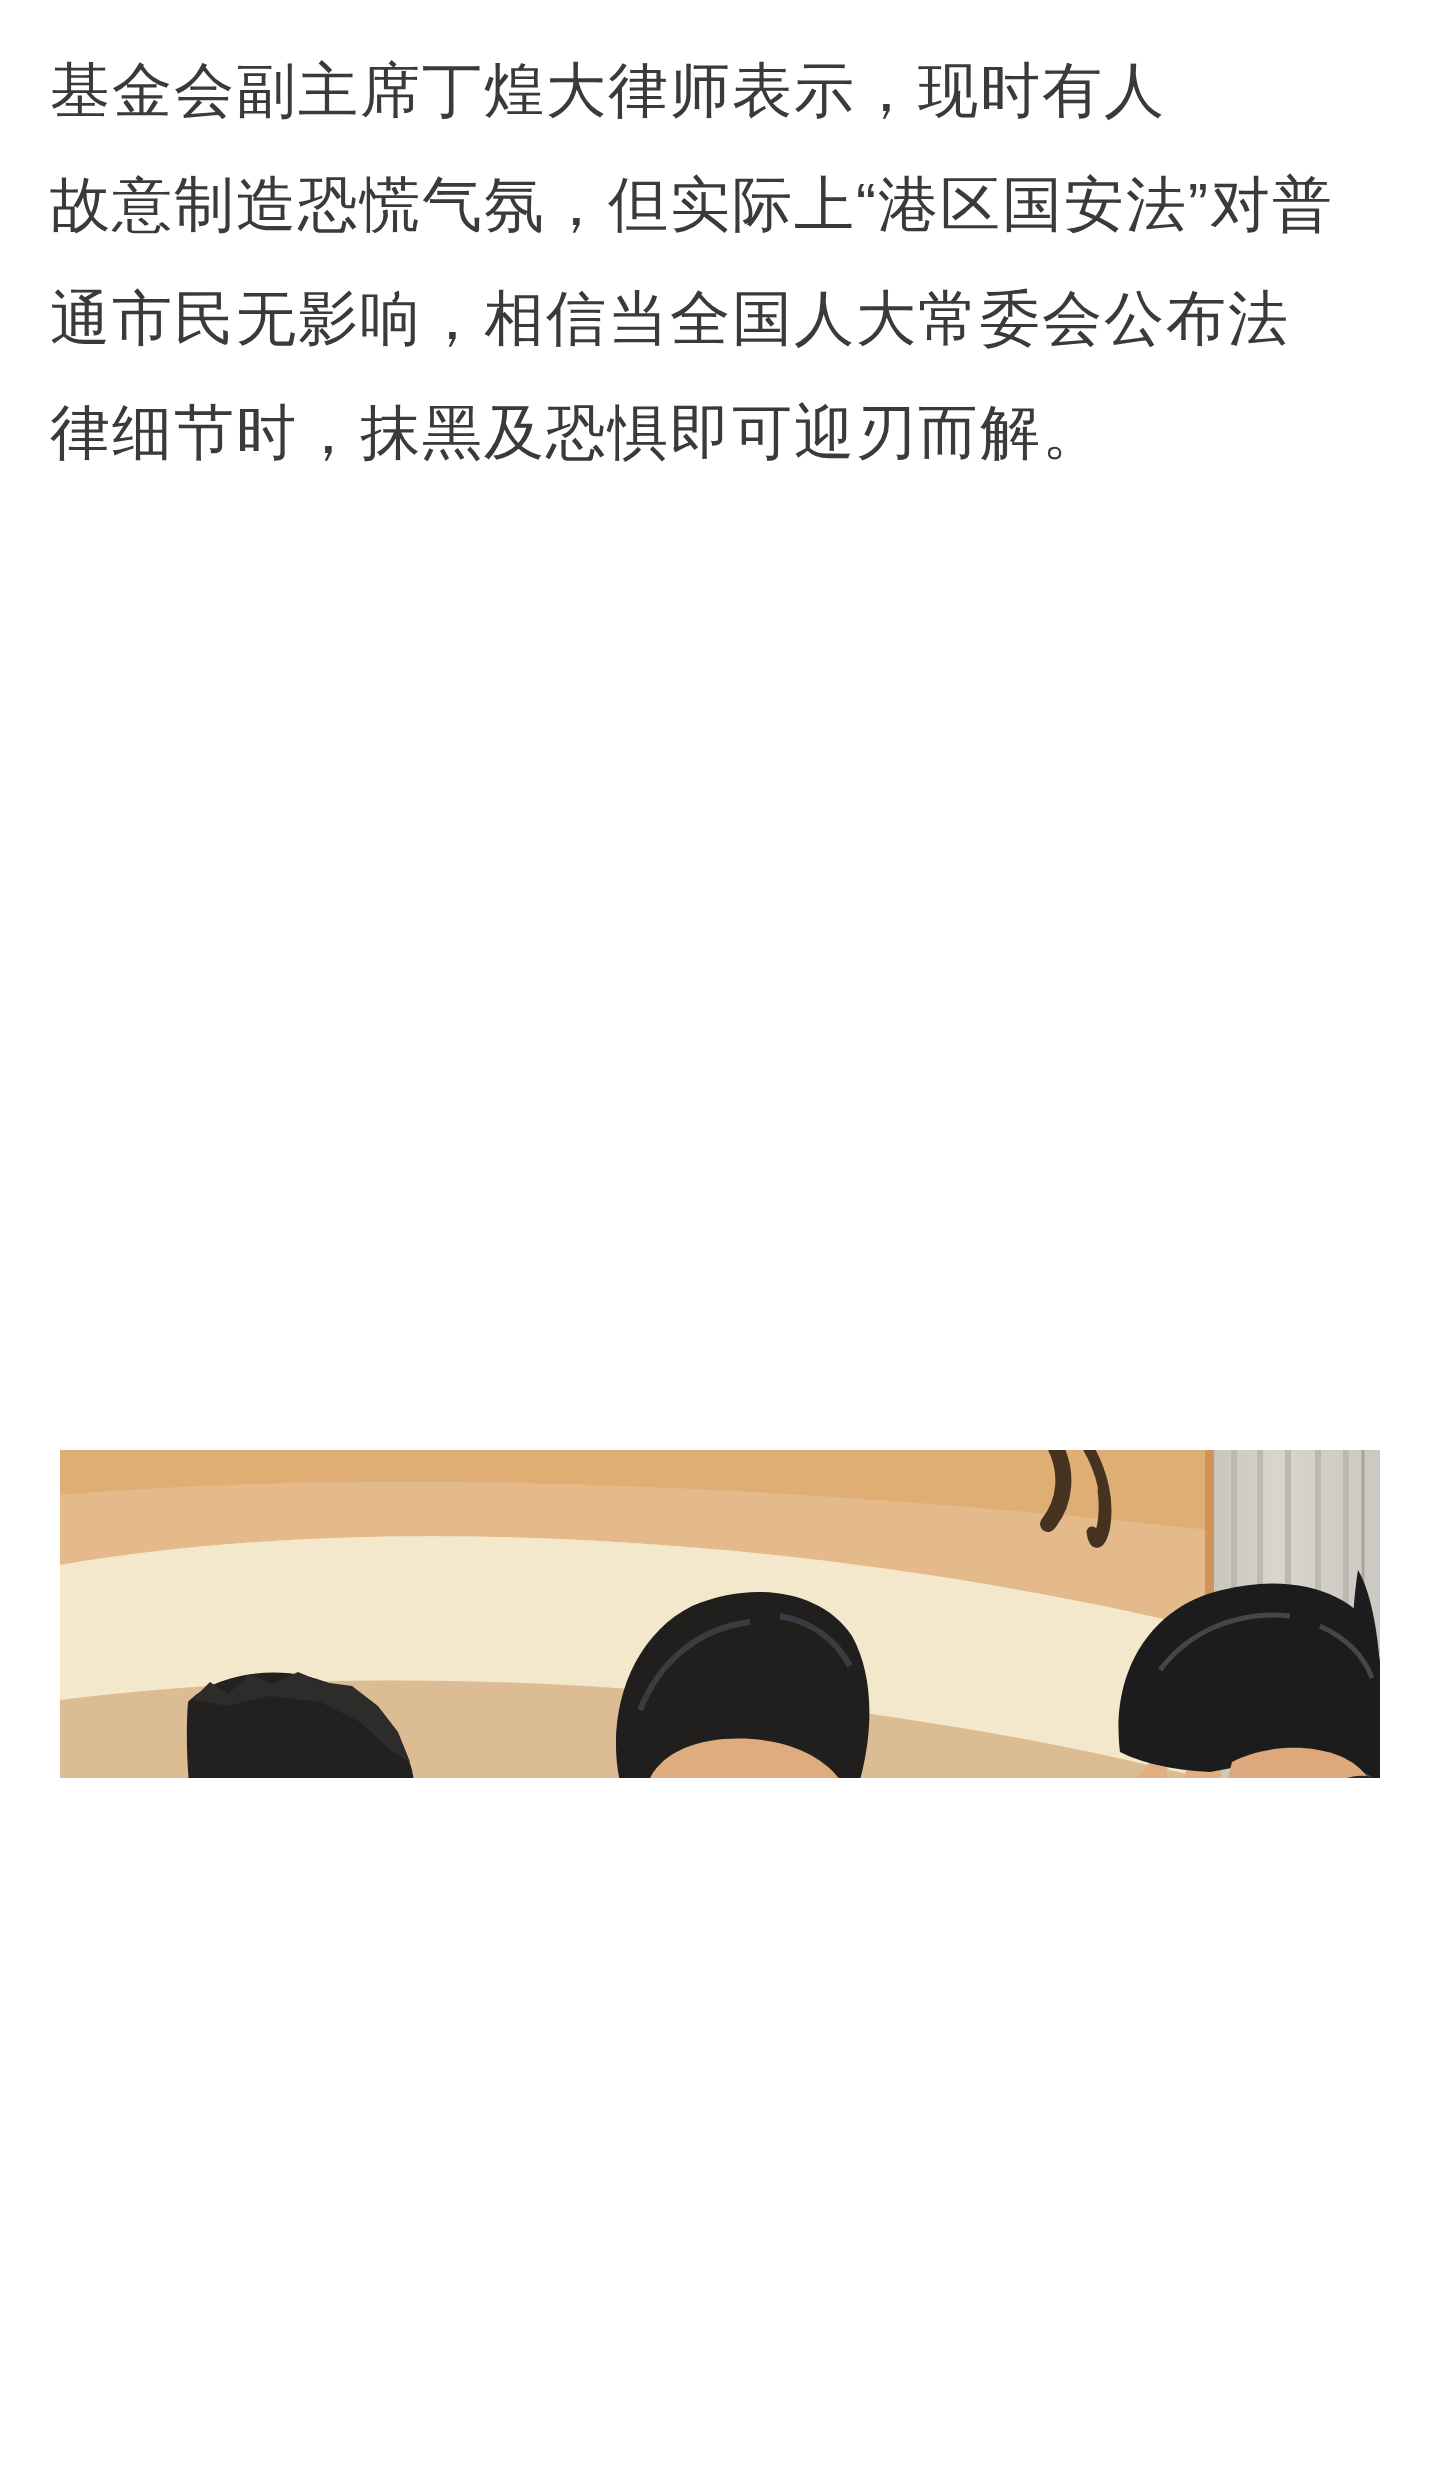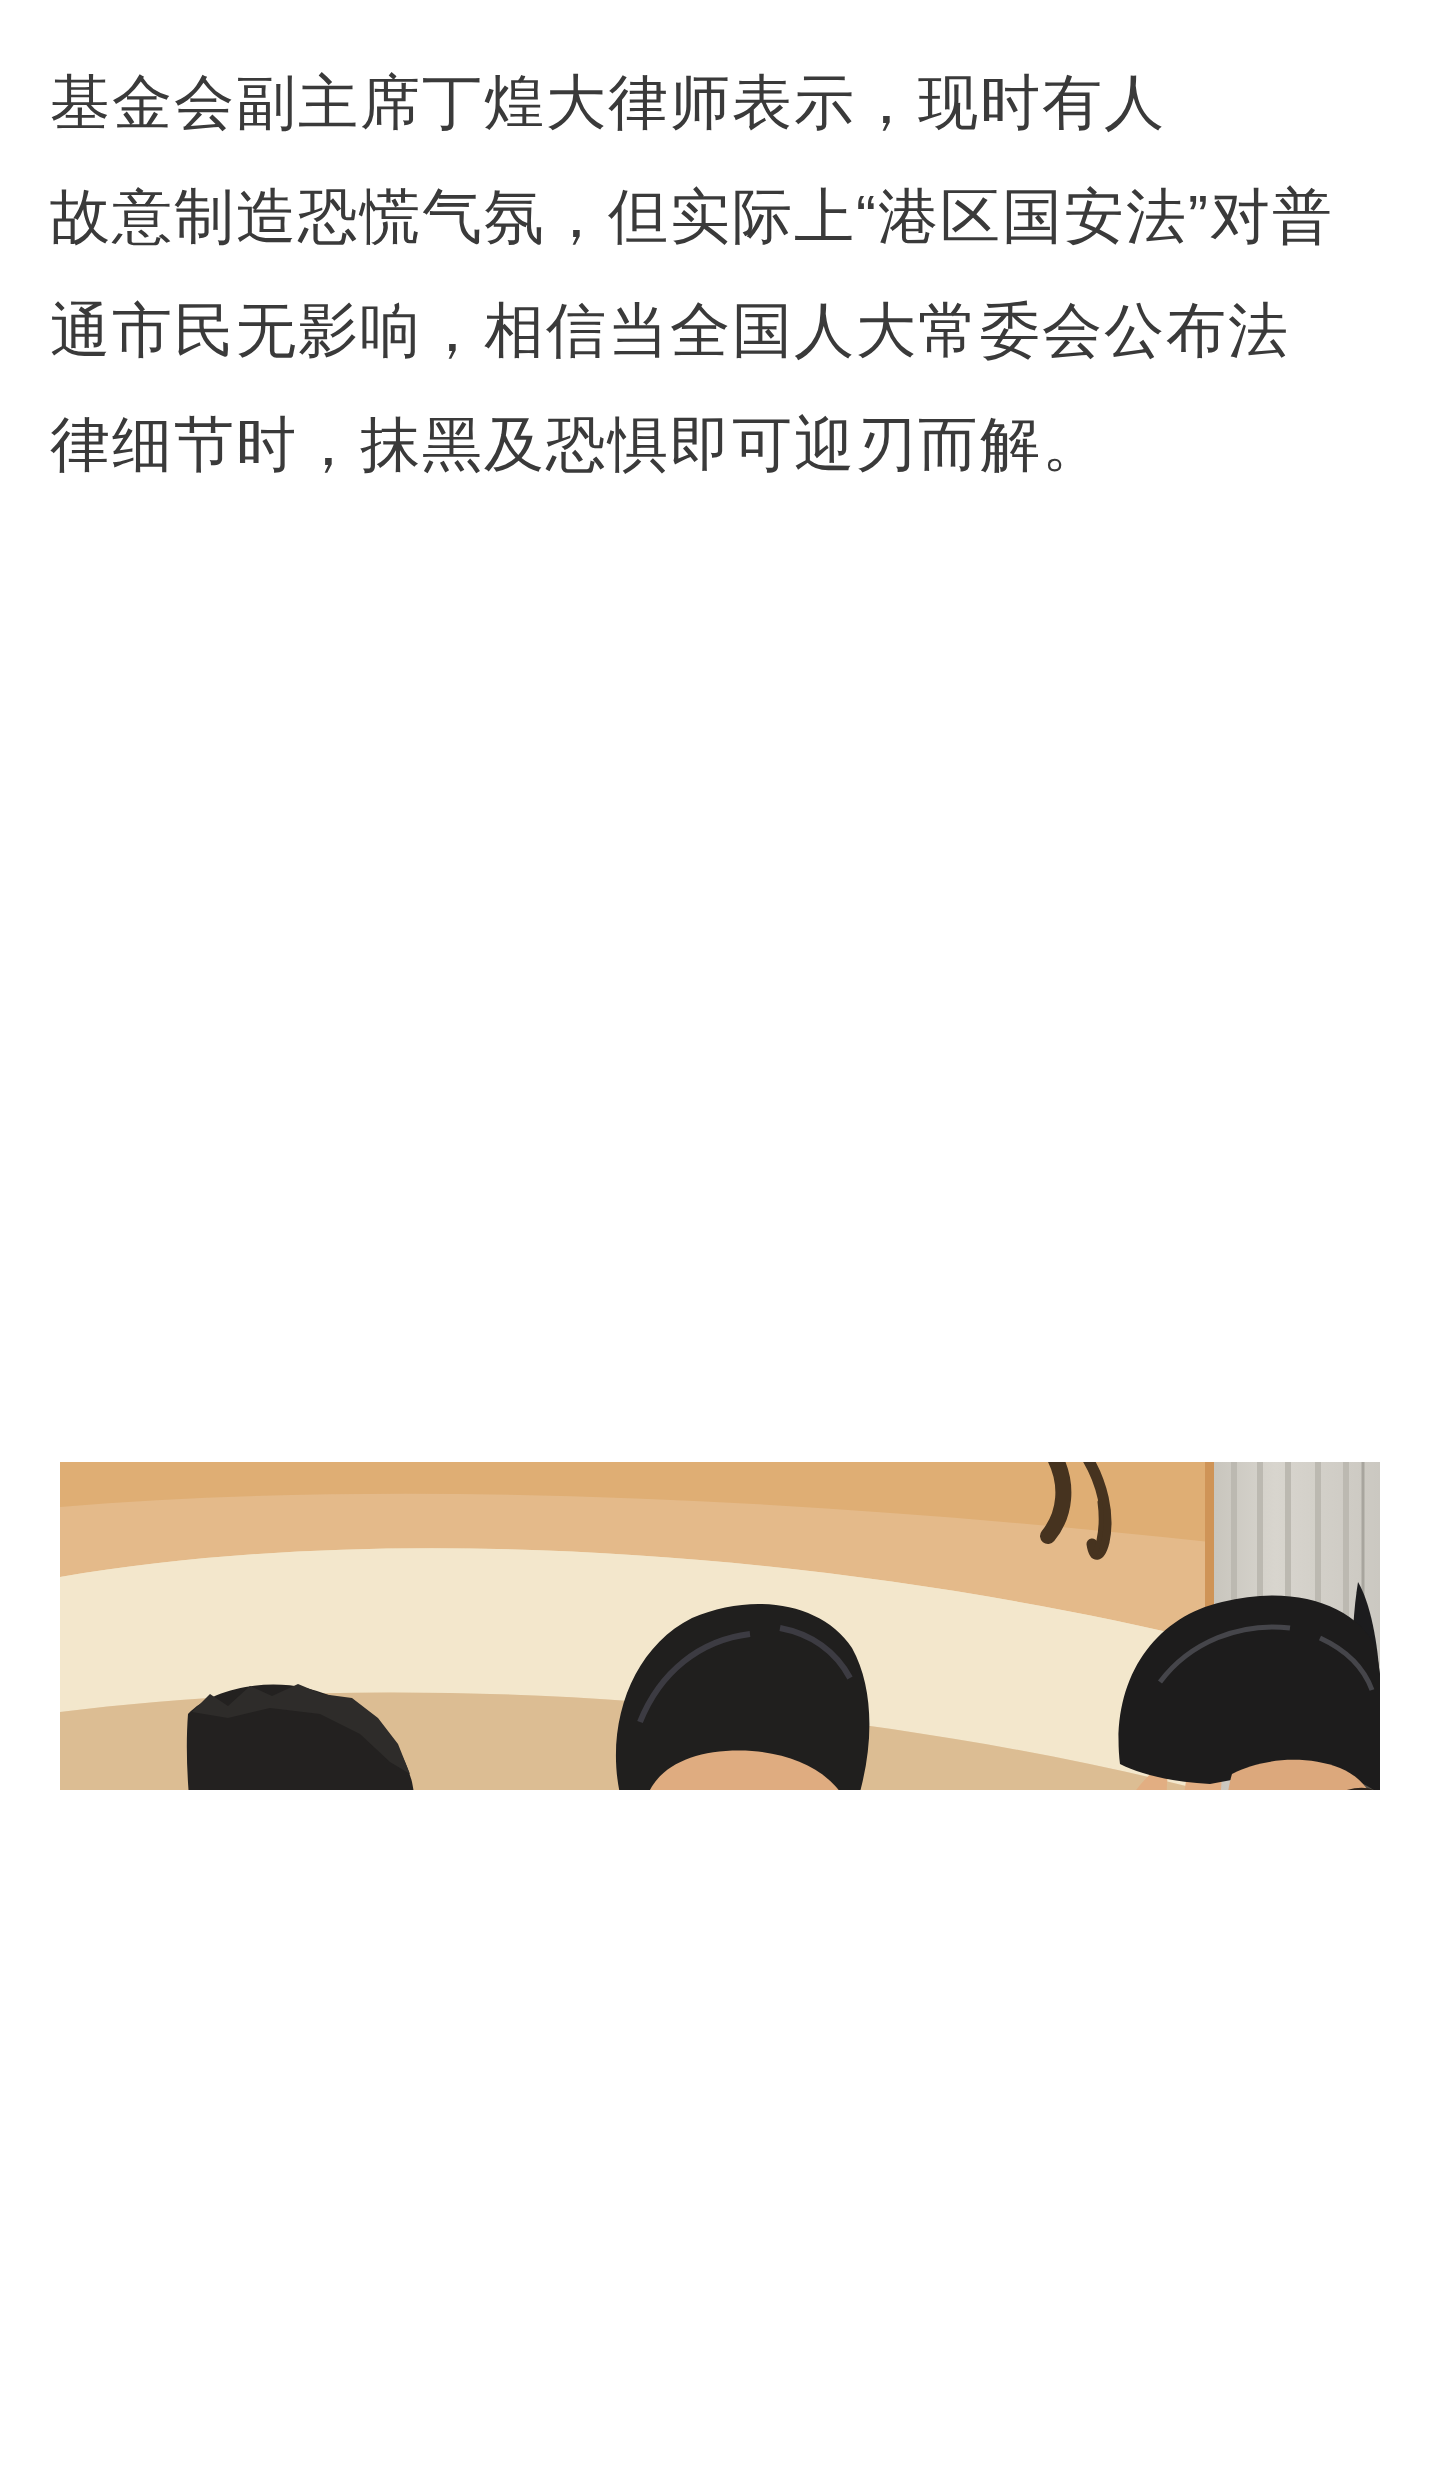--- a/index.html
+++ b/index.html
@@ -1,19 +1,19 @@
 <!DOCTYPE html>
 <html><head>
 <meta charset="utf-8">
 <style>
   html,body{margin:0;padding:0;background:#ffffff;}
   .page{
     position:relative;
     width:1437px;height:1778px;
-    margin:12px auto;
+    margin:0 auto;
     background:#ffffff;
     overflow:hidden;
     font-family:"Liberation Sans","DejaVu Sans",sans-serif;
   }
   .para{
     position:absolute;left:50px;right:48px;
     margin:0;
     font-size:60px;
     line-height:114px;
     letter-spacing:2px;

